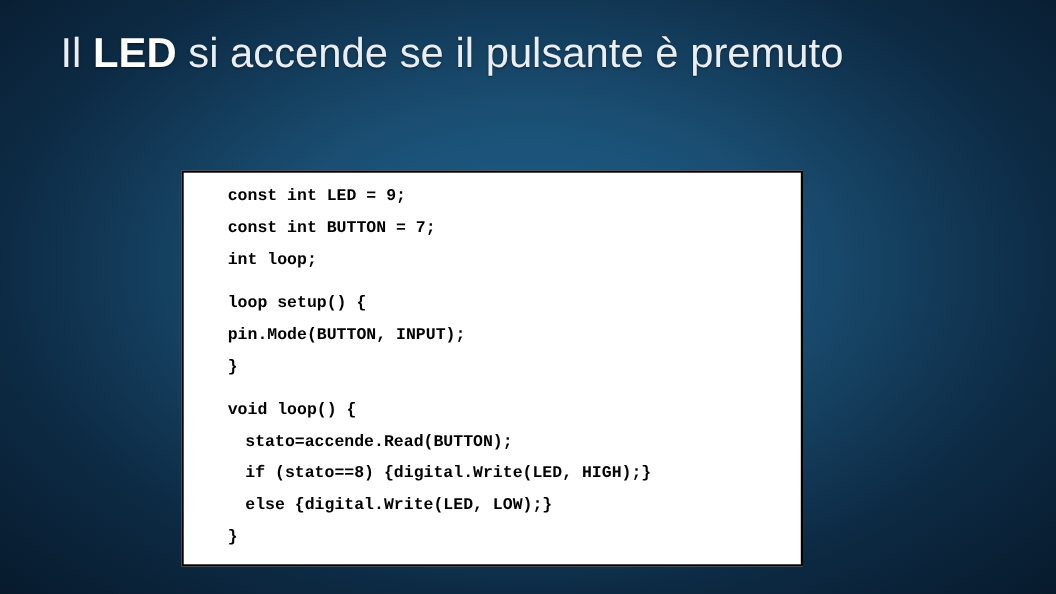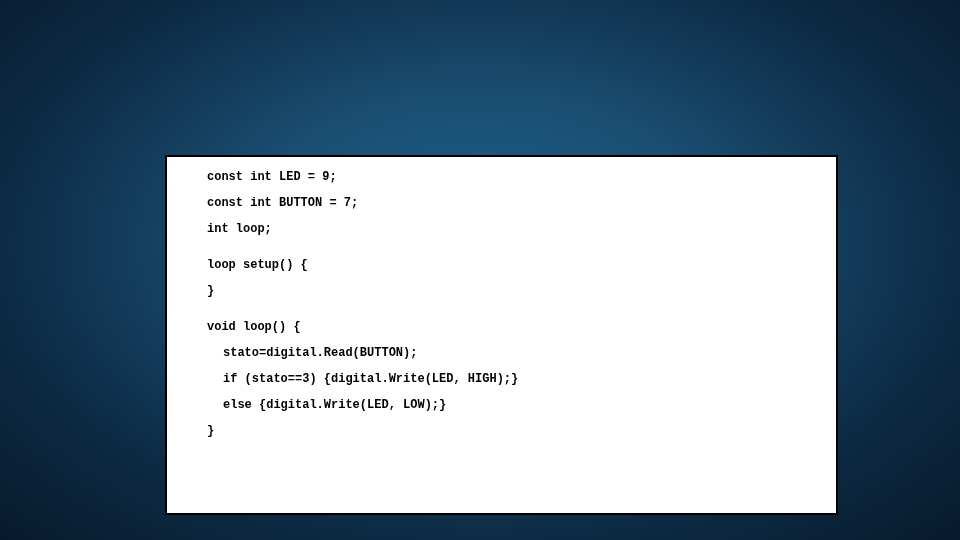--- a/index.html
+++ b/index.html
@@ -1,34 +1,36 @@
 <!DOCTYPE html>
 <html><head>
 <meta charset="utf-8">
 <style>
   html,body{margin:0;padding:0;width:960px;height:540px;overflow:hidden;font-family:Arial,Helvetica,sans-serif}
   .slide{width:960px;height:540px;background:radial-gradient(ellipse at 50% 45%,#1e618e 0%,#1a4e72 35%,#0d2b45 70%,#071a2c 100%);position:relative;box-sizing:border-box}
   .title{position:absolute;left:55px;top:28px;right:40px;font-size:38px;line-height:1.15;font-weight:400;color:#e9eef3;text-shadow:0 1px 2px rgba(0,0,0,.5)}
   .title b{font-weight:700;color:#fff}
-  .code-box{position:absolute;left:165px;top:155px;width:673px;height:360px;background:#fff;border:2px solid #000;box-sizing:border-box;padding:14px 0 0 40px;font-family:"Courier New",monospace;font-size:12px;font-weight:700;color:#000;line-height:1.0}
+  .code-box{position:absolute;left:165px;top:155px;width:565px;height:360px;background:#fff;border:2px solid #000;box-sizing:border-box;padding:14px 0 0 40px;font-family:"Courier New",monospace;font-size:15px;font-weight:700;color:#000;line-height:1.0}
   .code-box .ln{margin:0 0 14px 0;white-space:pre}
   .code-box .gap{height:10px}
   .code-box .ind{padding-left:16px}
 </style>
 </head>
 <body>
 
 <div class="slide">
+  <div class="title">Il <b>LED</b> si accende se il pulsante è premuto</div>
   <div class="code-box">
     <div class="ln">const int LED = 9;</div>
     <div class="ln">const int BUTTON = 7;</div>
     <div class="ln">int loop;</div>
     <div class="gap"></div>
     <div class="ln">loop setup() {</div>
+    <div class="ln">pin.Mode(BUTTON, INPUT);</div>
     <div class="ln">}</div>
     <div class="gap"></div>
     <div class="ln">void loop() {</div>
-    <div class="ln ind">stato=digital.Read(BUTTON);</div>
-    <div class="ln ind">if (stato==3) {digital.Write(LED, HIGH);}</div>
+    <div class="ln ind">stato=accende.Read(BUTTON);</div>
+    <div class="ln ind">if (stato==8) {digital.Write(LED, HIGH);}</div>
     <div class="ln ind">else {digital.Write(LED, LOW);}</div>
     <div class="ln">}</div>
   </div>
 </div>
 
 </body></html>

